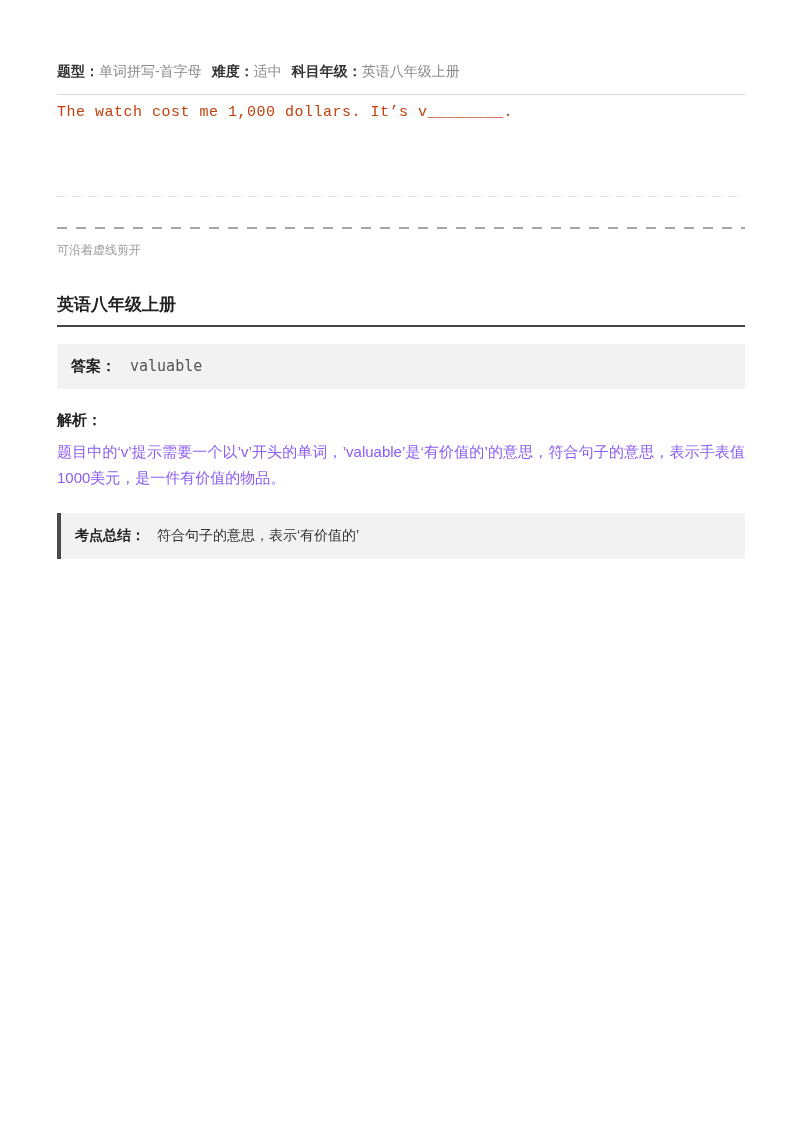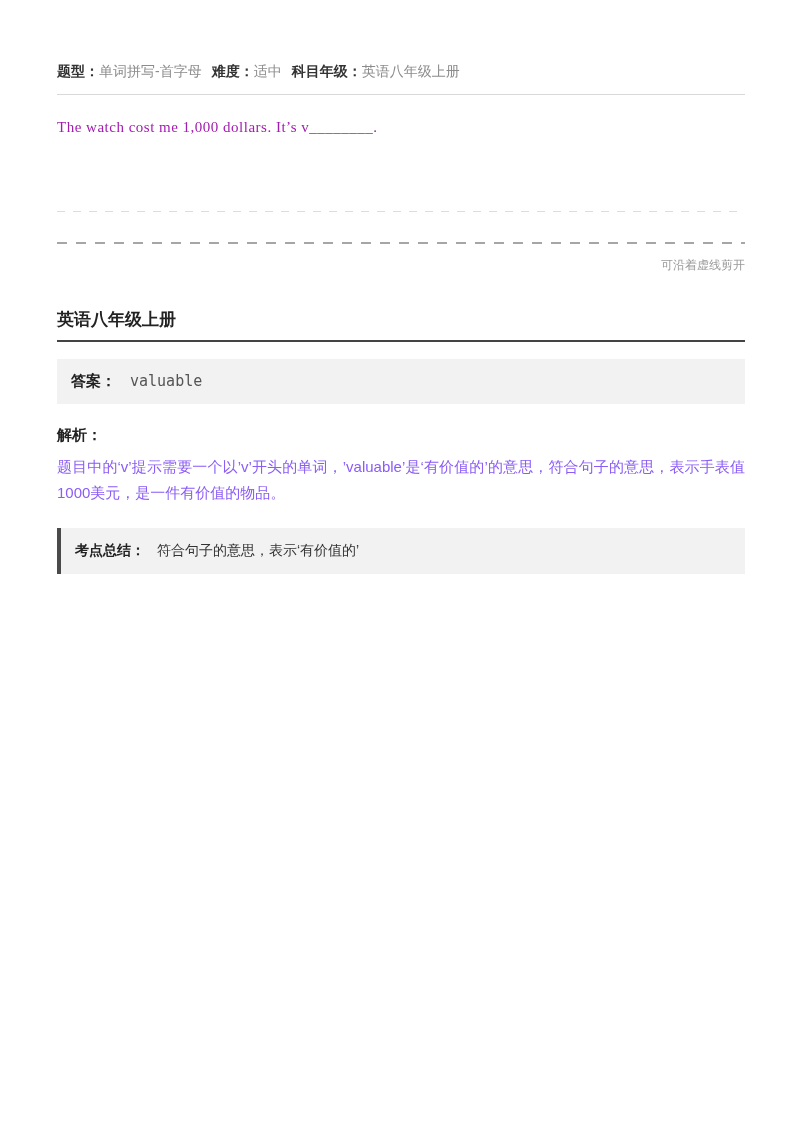--- a/index.html
+++ b/index.html
@@ -30,40 +30,40 @@
     color: #8c8c8c;
     margin-right: 10px;
   }
   .meta-rule {
     border: none;
     border-top: 1px solid #d9d9d9;
     margin-top: 13px;
   }
   
   .question {
-    margin-top: 24px;
-    font-family: Liberation Serif, serif;
+    margin-top: 9px;
+    font-family: Liberation Mono, monospace;
     font-size: 15px;
-    color: #a21caf;
+    color: #c2410c;
     letter-spacing: 0.5px;
   }
   
   .dash-light {
     margin-top: 75px;
     height: 1px;
     background: repeating-linear-gradient(to right, #dddddd 0 8px, transparent 8px 16px);
   }
   .dash-dark {
     margin-top: 30px;
     height: 2px;
     background: repeating-linear-gradient(to right, #a6a6a6 0 10px, transparent 10px 19px);
   }
   .cut-hint {
     margin-top: 13px;
-    text-align: right;
+    text-align: left;
     font-size: 12px;
     color: #999999;
   }
   
   .section-title {
     margin-top: 34px;
     font-size: 17px;
     font-weight: bold;
     color: #222222;
     padding-bottom: 9px;

